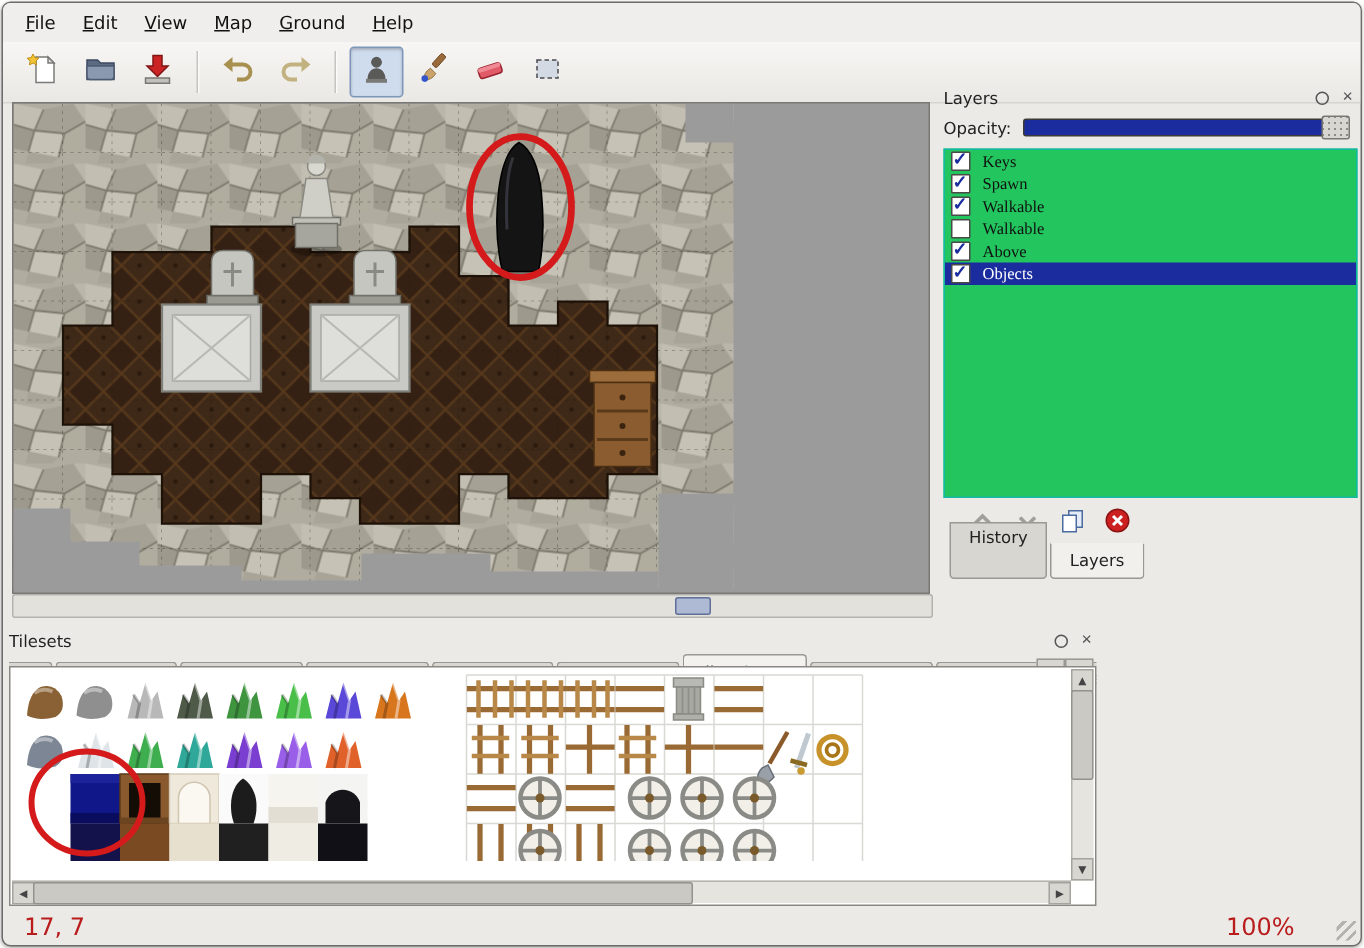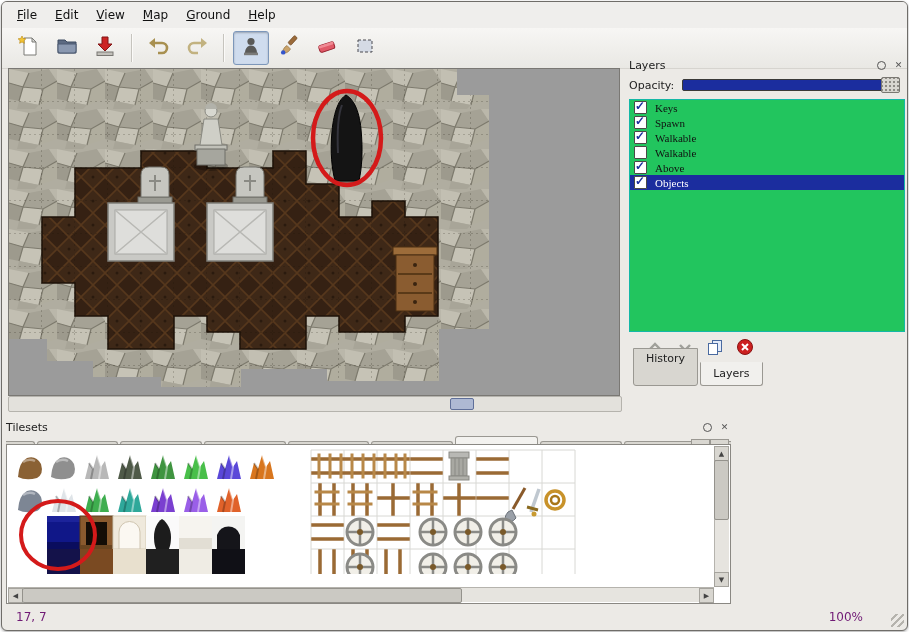--- a/index.html
+++ b/index.html
@@ -61,21 +61,21 @@
   .hscroll2{position:absolute;left:1px;right:16px;bottom:1px;height:14px;background:#e6e4df;border-top:1px solid #b5b3ad;}
   .sb-btn{position:absolute;width:13px;height:13px;background:#d8d6d0;border:1px solid #a5a39d;display:flex;align-items:center;justify-content:center;font-size:7px;color:#444;}
   .v-up{top:0;right:0;}
   .v-dn{bottom:0;right:0;}
   .h-lf{left:0;top:0;}
   .h-rt{right:0;top:0;}
   .v-thumb{position:absolute;top:14px;right:0;width:13px;height:58px;background:#cbc9c3;border:1px solid #94928c;border-radius:2px;}
   .h-thumb{position:absolute;left:14px;top:0;width:62%;height:13px;background:#cbc9c3;border:1px solid #94928c;border-radius:2px;}
 
   
-  .statusbar{position:absolute;left:0;right:0;top:602px;height:26px;display:flex;align-items:center;font-size:12px;color:#701a75;}
+  .statusbar{position:absolute;left:0;right:0;top:602px;height:26px;display:flex;align-items:center;font-size:16px;color:#b91c1c;}
   .sb-coords{padding-left:14px;}
   .sb-zoom{margin-left:auto;padding-right:44px;}
   .grip{position:absolute;right:3px;bottom:3px;width:13px;height:13px;background:repeating-linear-gradient(135deg,transparent 0 3px,#b5b3ad 3px 5px);}
 </style>
 </head>
 <body>
 
 <div class="window">
 
   <div class="menubar">

